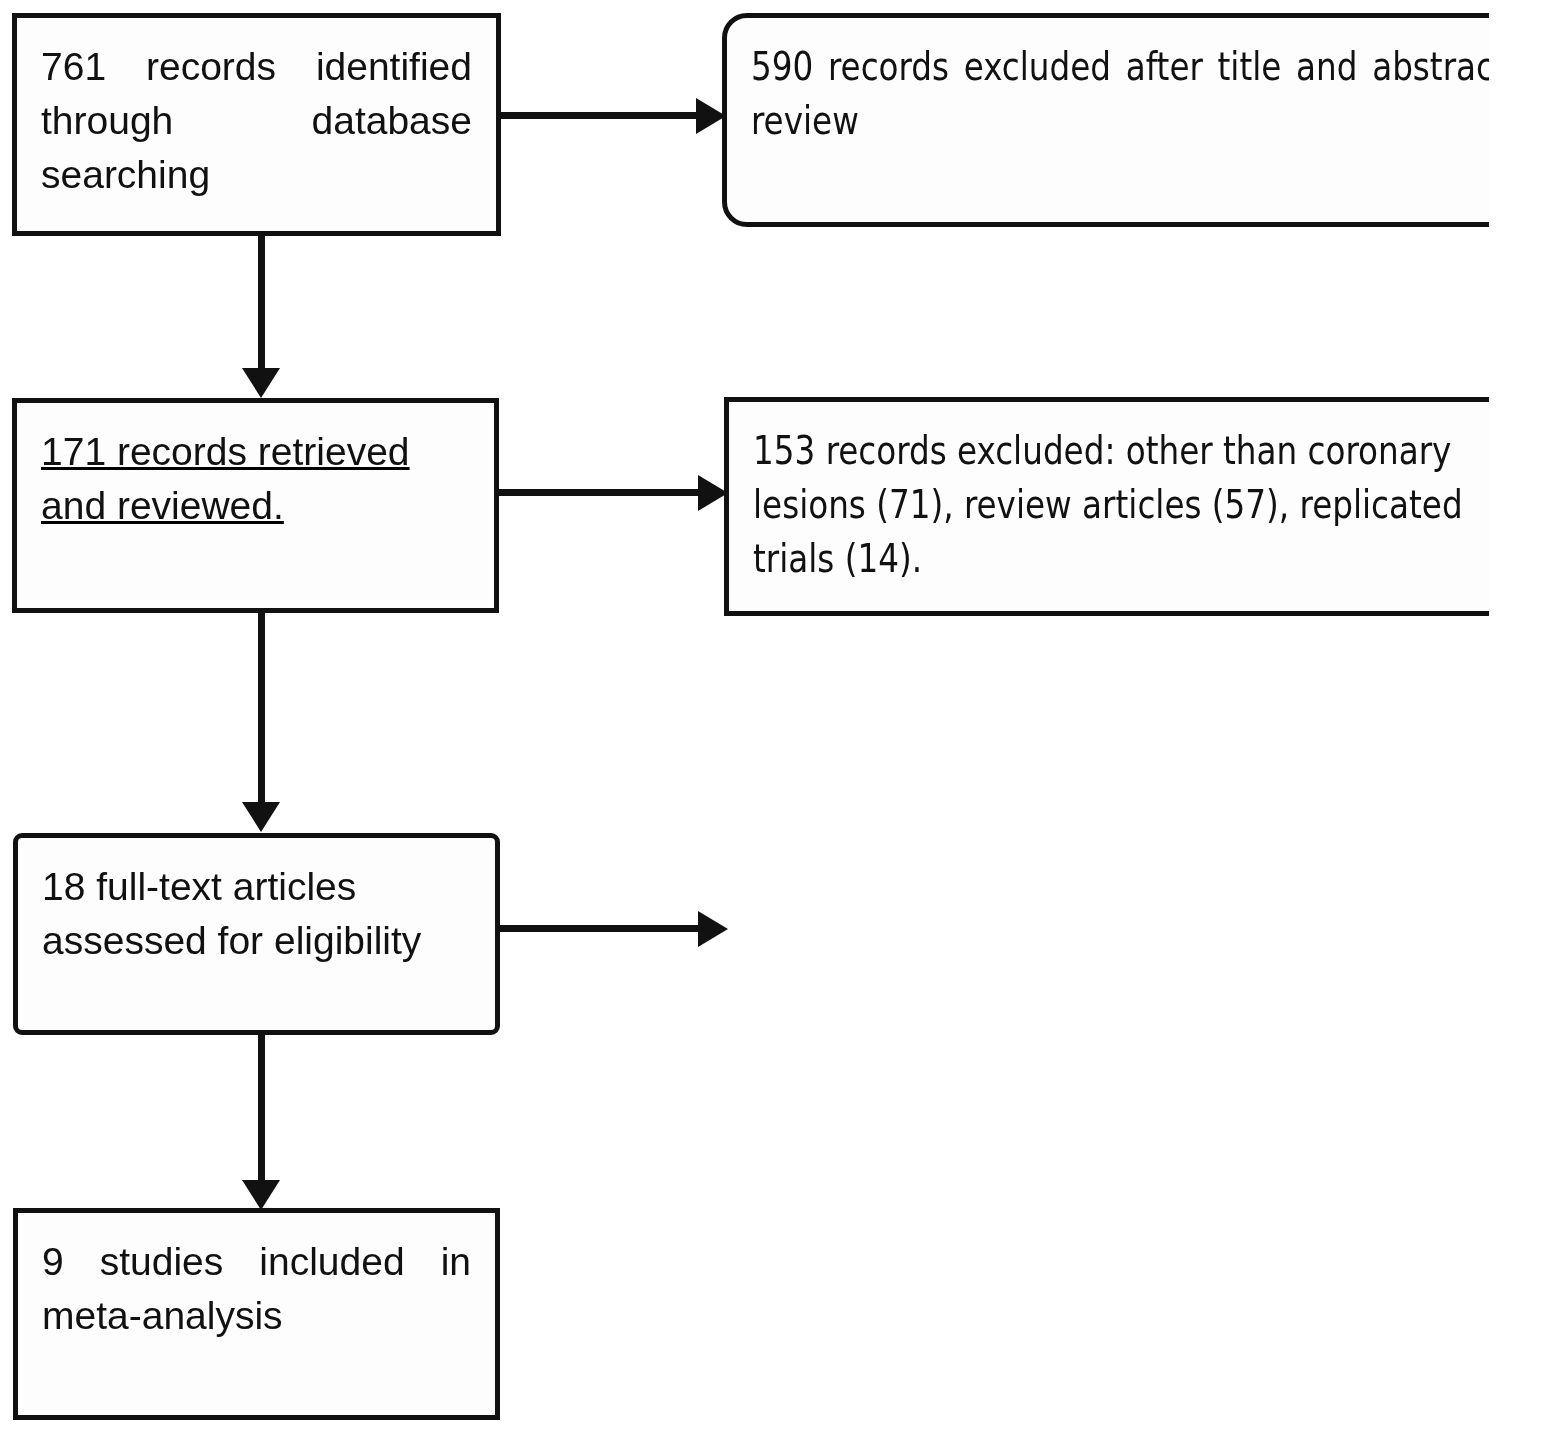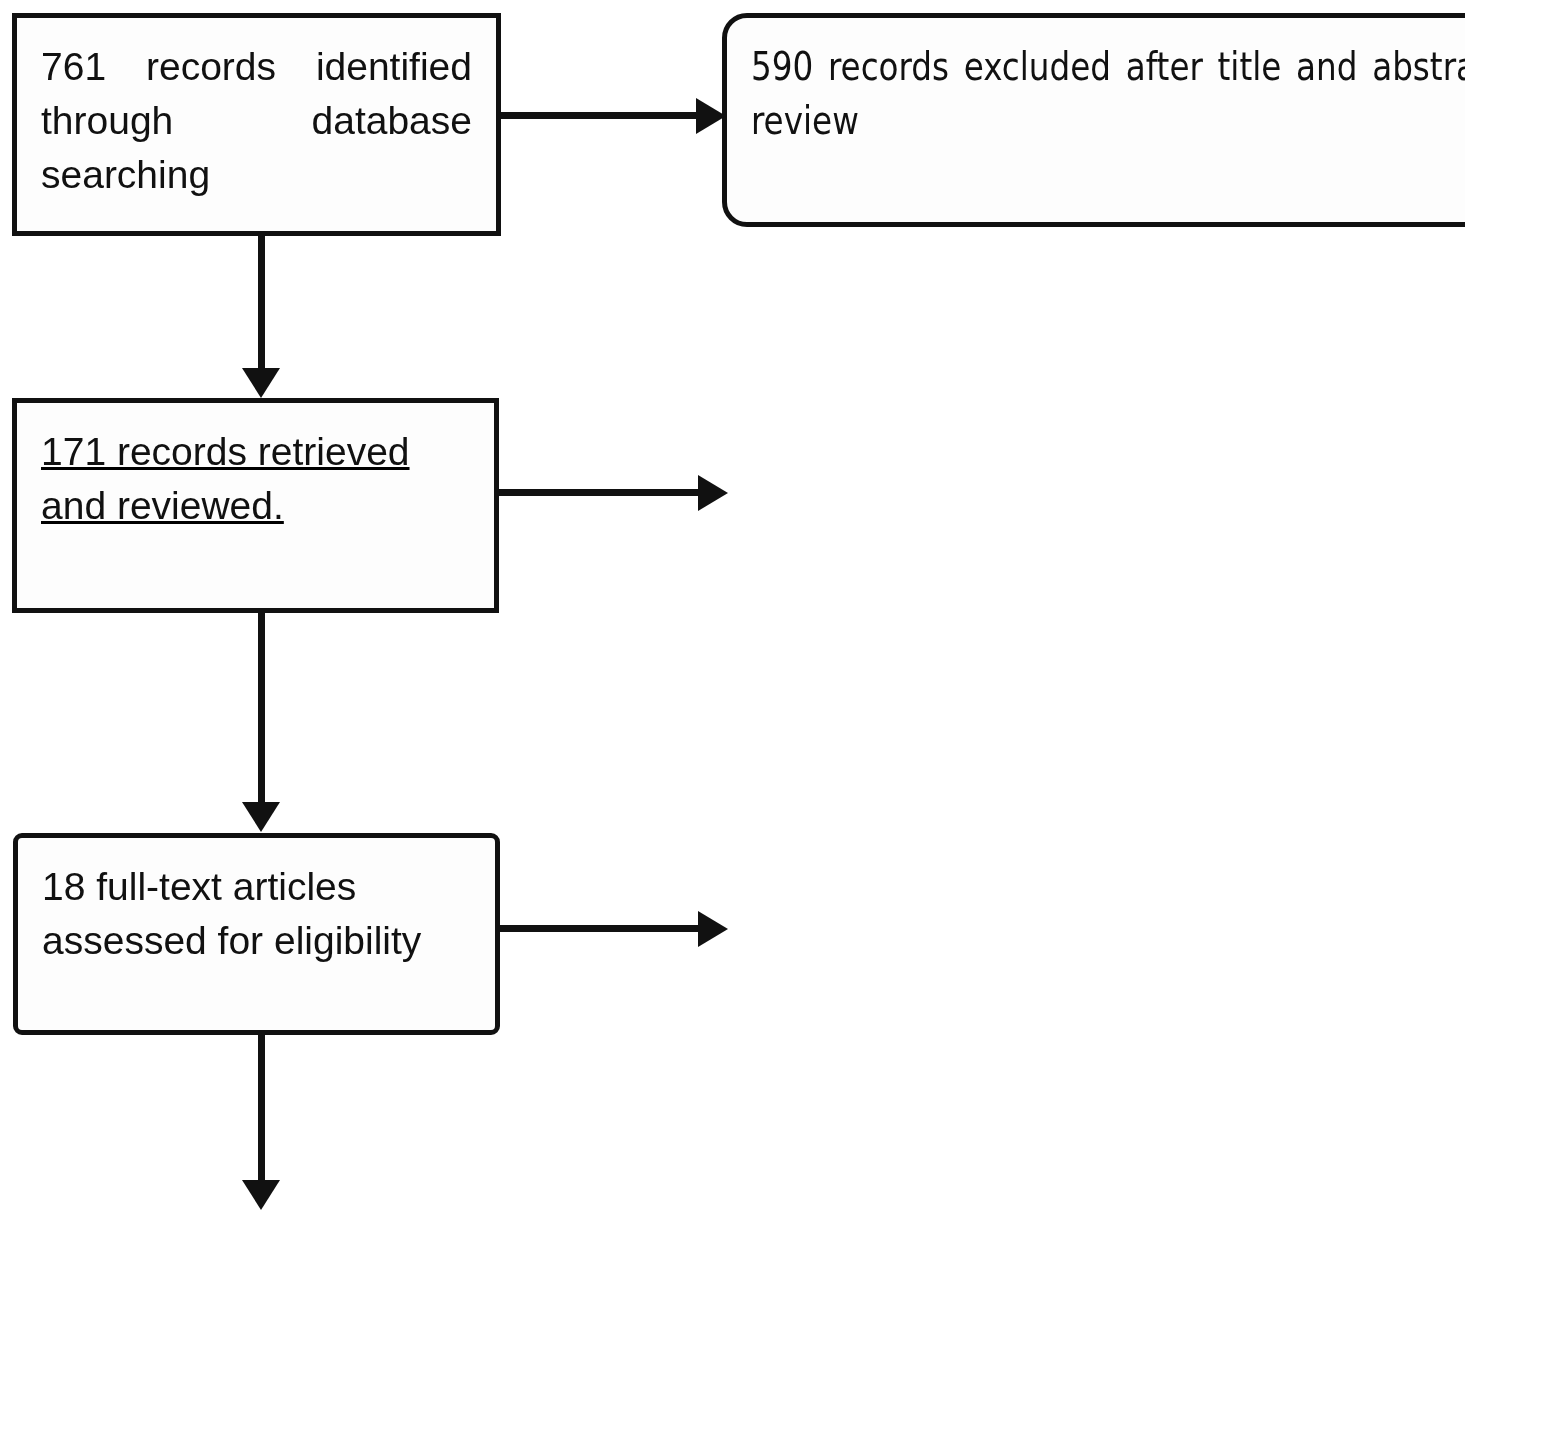--- a/index.html
+++ b/index.html
@@ -7,20 +7,21 @@
     padding: 0;
     background: #ffffff;
   }
   #diagram-root {
     position: relative;
     width: 1465px;
     height: 1436px;
     background: #ffffff;
     font-family: "Liberation Sans", sans-serif;
     overflow: hidden;
+    padding-left: 24px;
   }
   .flow-box {
     position: absolute;
     box-sizing: border-box;
     border: 5px solid #111111;
     background: #fdfdfd;
     padding: 22px 24px 0 24px;
   }
   .flow-box .box-text {
     display: block;
@@ -72,26 +73,32 @@
   </div>
 
   <div class="flow-box justify condensed" style="left:722px; top:13px; width:814px; height:214px;border-radius:25px;">
     <span class="box-text">590 records excluded after title and abstract review</span>
   </div>
 
   <div class="flow-box leftalign" style="left:12px; top:398px; width:487px; height:215px;text-decoration:underline;">
     <span class="box-text">171 records retrieved and reviewed.</span>
   </div>
 
+  <div class="flow-box leftalign condensed" style="left:724px; top:397px; width:812px; height:219px;">
+    <span class="box-text">153 records excluded: other than coronary lesions (71), review articles (57), replicated trials (14).</span>
+  </div>
 
   <div class="flow-box leftalign" style="left:13px; top:833px; width:487px; height:202px;border-radius:9px;">
     <span class="box-text">18 full-text articles assessed for eligibility</span>
   </div>
 
 
+  <div class="flow-box justify" style="left:13px; top:1208px; width:487px; height:212px;">
+    <span class="box-text">9 studies included in meta-analysis</span>
+  </div>
 
   <div class="conn conn-v" style="left:258px; top:234px; height:147px;"></div>
   <div class="arrowhead arrow-down" style="left:242px; top:368px;"></div>
 
   <div class="conn conn-h" style="left:499px; top:112px; width:206px;"></div>
   <div class="arrowhead arrow-right" style="left:696px; top:98px;"></div>
 
   <div class="conn conn-v" style="left:258px; top:611px; height:204px;"></div>
   <div class="arrowhead arrow-down" style="left:242px; top:802px;"></div>
 

